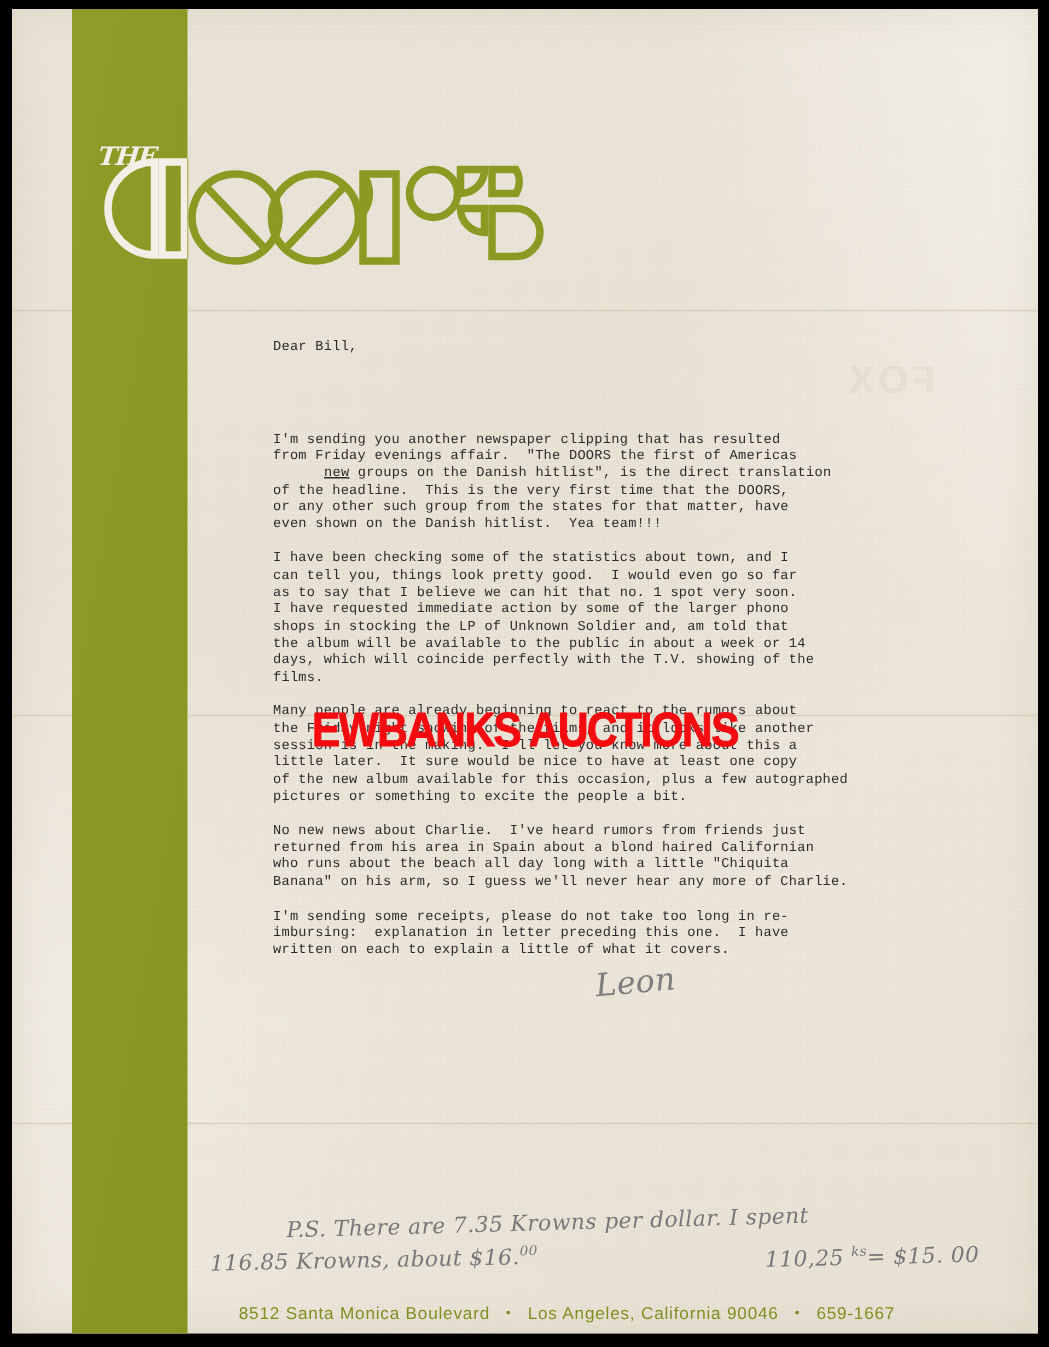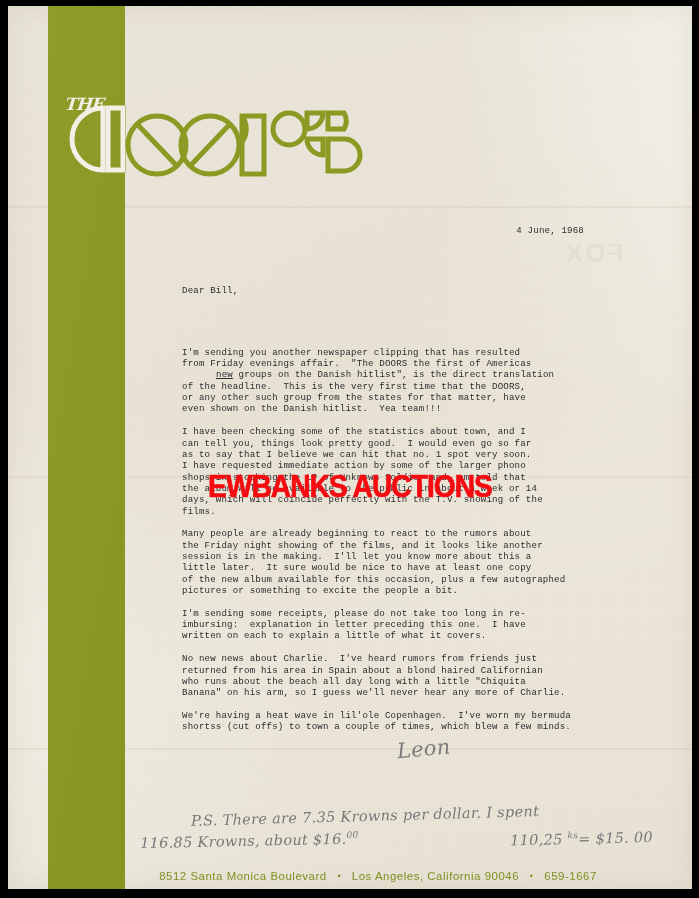--- a/index.html
+++ b/index.html
@@ -187,46 +187,44 @@
           <path d="M213 47 A16 16 0 0 1 245 47 A16 16 0 0 1 213 47 Z"></path>
           <path d="M247 31 L263 31 A16 16 0 0 1 247 47 Z"></path>
           <path d="M268 31 L284 31 A16 16 0 0 1 284 47 L268 47 Z"></path>
           <path d="M247 57 L263 57 L263 73 A16 16 0 0 1 247 57 Z"></path>
           <path d="M268 57 L284 57 A16 16 0 0 1 284 89 L268 89 Z"></path>
         </g>
       </svg>
     </div>
 
     <div class="letter">
-      <span class="date">4 June, 1968</span>
       <span class="salut">Dear Bill,</span>
       <div id="para-host"><p>I'm sending you another newspaper clipping that has resulted
 from Friday evenings affair.  "The DOORS the first of Americas
 <u>new</u> groups on the Danish hitlist", is the direct translation
 of the headline.  This is the very first time that the DOORS,
 or any other such group from the states for that matter, have
 even shown on the Danish hitlist.  Yea team!!!</p><p>I have been checking some of the statistics about town, and I
 can tell you, things look pretty good.  I would even go so far
 as to say that I believe we can hit that no. 1 spot very soon.
 I have requested immediate action by some of the larger phono
 shops in stocking the LP of Unknown Soldier and, am told that
 the album will be available to the public in about a week or 14
 days, which will coincide perfectly with the T.V. showing of the
 films.</p><p>Many people are already beginning to react to the rumors about
 the Friday night showing of the films, and it looks like another
 session is in the making.  I'll let you know more about this a
 little later.  It sure would be nice to have at least one copy
 of the new album available for this occasion, plus a few autographed
-pictures or something to excite the people a bit.</p><p>I'm sending some receipts, please do not take too long in re-
-imbursing:  explanation in letter preceding this one.  I have
-written on each to explain a little of what it covers.</p><p>No new news about Charlie.  I've heard rumors from friends just
+pictures or something to excite the people a bit.</p><p>No new news about Charlie.  I've heard rumors from friends just
 returned from his area in Spain about a blond haired Californian
 who runs about the beach all day long with a little "Chiquita
-Banana" on his arm, so I guess we'll never hear any more of Charlie.</p><p>We're having a heat wave in lil'ole Copenhagen.  I've worn my bermuda
-shortss (cut offs) to town a couple of times, which blew a few minds.</p></div>
+Banana" on his arm, so I guess we'll never hear any more of Charlie.</p><p>I'm sending some receipts, please do not take too long in re-
+imbursing:  explanation in letter preceding this one.  I have
+written on each to explain a little of what it covers.</p></div>
       <span class="signature">Leon</span>
     </div>
 
     <div class="ps ps1">P.S. There are 7.35 Krowns per dollar. I spent</div>
     <div class="ps ps2"><span>116.85 Krowns, about $</span><span>16.</span><sup>00</sup></div>
     <div class="ps ps3"><span>110,25 </span><sup>ks</sup><span>= $</span><span>15. 00</span></div>
 
     <div class="footer">
       <span>8512 Santa Monica Boulevard</span>
       <span class="dot">•</span>

